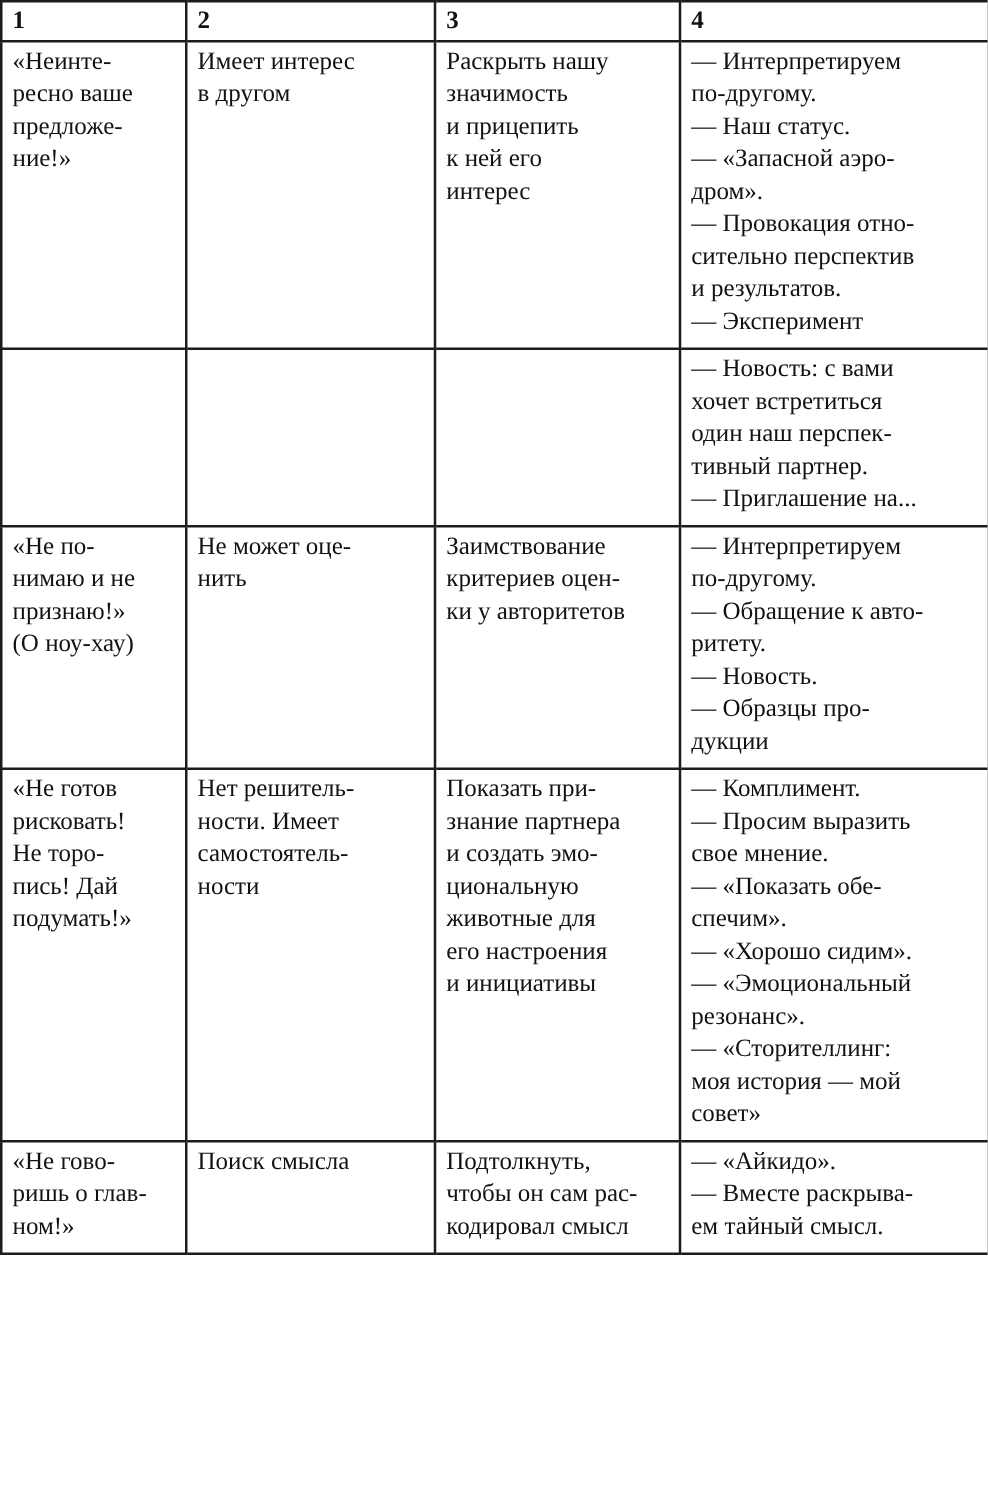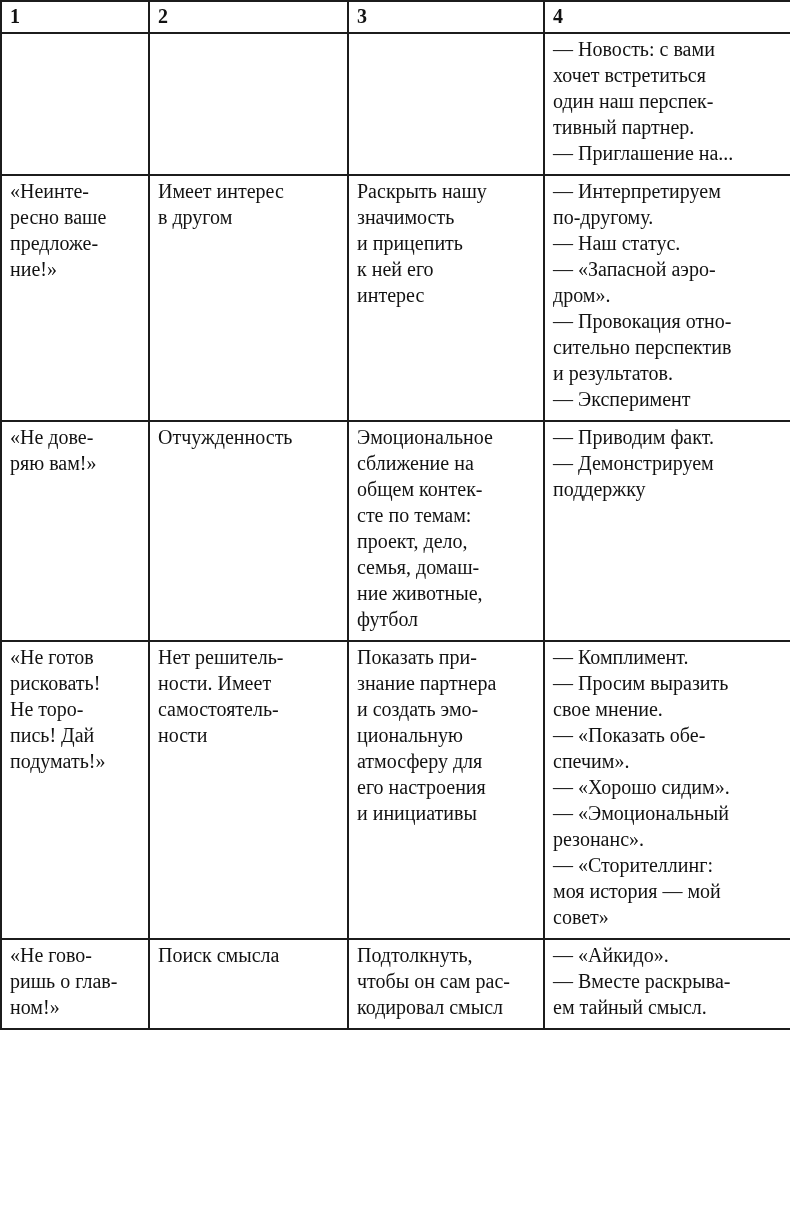--- a/index.html
+++ b/index.html
@@ -52,30 +52,20 @@
   <thead>
     <tr>
       <th>1</th>
       <th>2</th>
       <th>3</th>
       <th>4</th>
     </tr>
   </thead>
   <tbody>
     <tr>
-      <td></td>
-      <td></td>
-      <td></td>
-      <td>— Новость: с вами
-хочет встретиться
-один наш перспек-
-тивный партнер.
-— Приглашение на...</td>
-    </tr>
-    <tr>
       <td>«Неинте-
 ресно ваше
 предложе-
 ние!»</td>
       <td>Имеет интерес
 в другом</td>
       <td>Раскрыть нашу
 значимость
 и прицепить
 к ней его
@@ -84,50 +74,62 @@
 по-другому.
 — Наш статус.
 — «Запасной аэро-
 дром».
 — Провокация отно-
 сительно перспектив
 и результатов.
 — Эксперимент</td>
     </tr>
     <tr>
-      <td>«Не дове-
-ряю вам!»</td>
-      <td>Отчужденность</td>
-      <td>Эмоциональное
-сближение на
-общем контек-
-сте по темам:
-проект, дело,
-семья, домаш-
-ние животные,
-футбол</td>
-      <td>— Приводим факт.
-— Демонстрируем
-поддержку</td>
+      <td></td>
+      <td></td>
+      <td></td>
+      <td>— Новость: с вами
+хочет встретиться
+один наш перспек-
+тивный партнер.
+— Приглашение на...</td>
+    </tr>
+    <tr>
+      <td>«Не по-
+нимаю и не
+признаю!»
+(О ноу-хау)</td>
+      <td>Не может оце-
+нить</td>
+      <td>Заимствование
+критериев оцен-
+ки у авторитетов</td>
+      <td>— Интерпретируем
+по-другому.
+— Обращение к авто-
+ритету.
+— Новость.
+— Образцы про-
+дукции</td>
     </tr>
     <tr>
       <td>«Не готов
 рисковать!
 Не торо-
 пись! Дай
 подумать!»</td>
       <td>Нет решитель-
 ности. Имеет
 самостоятель-
 ности</td>
       <td>Показать при-
 знание партнера
 и создать эмо-
 циональную
-атмосферу для
+животные для
 его настроения
 и инициативы</td>
       <td>— Комплимент.
 — Просим выразить
 свое мнение.
 — «Показать обе-
 спечим».
 — «Хорошо сидим».
 — «Эмоциональный
 резонанс».

